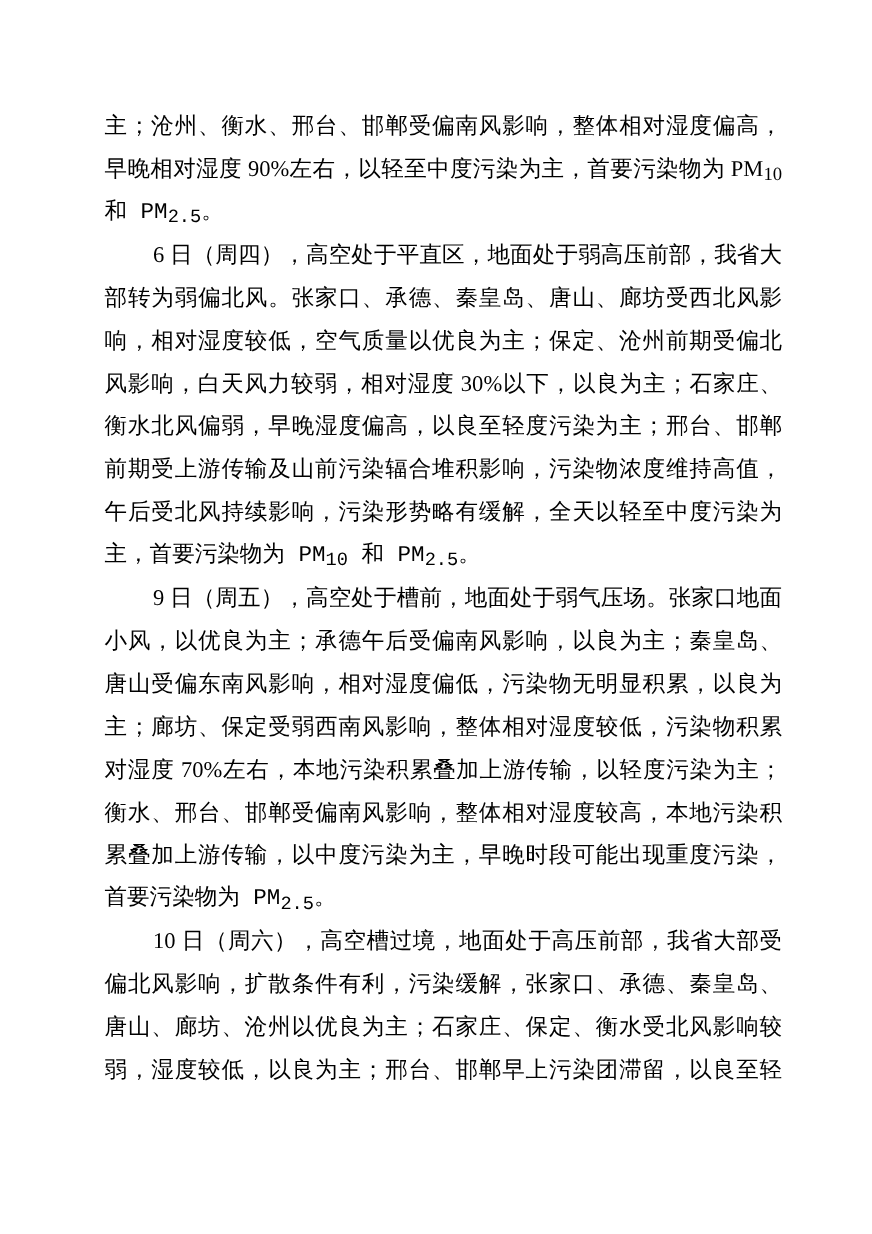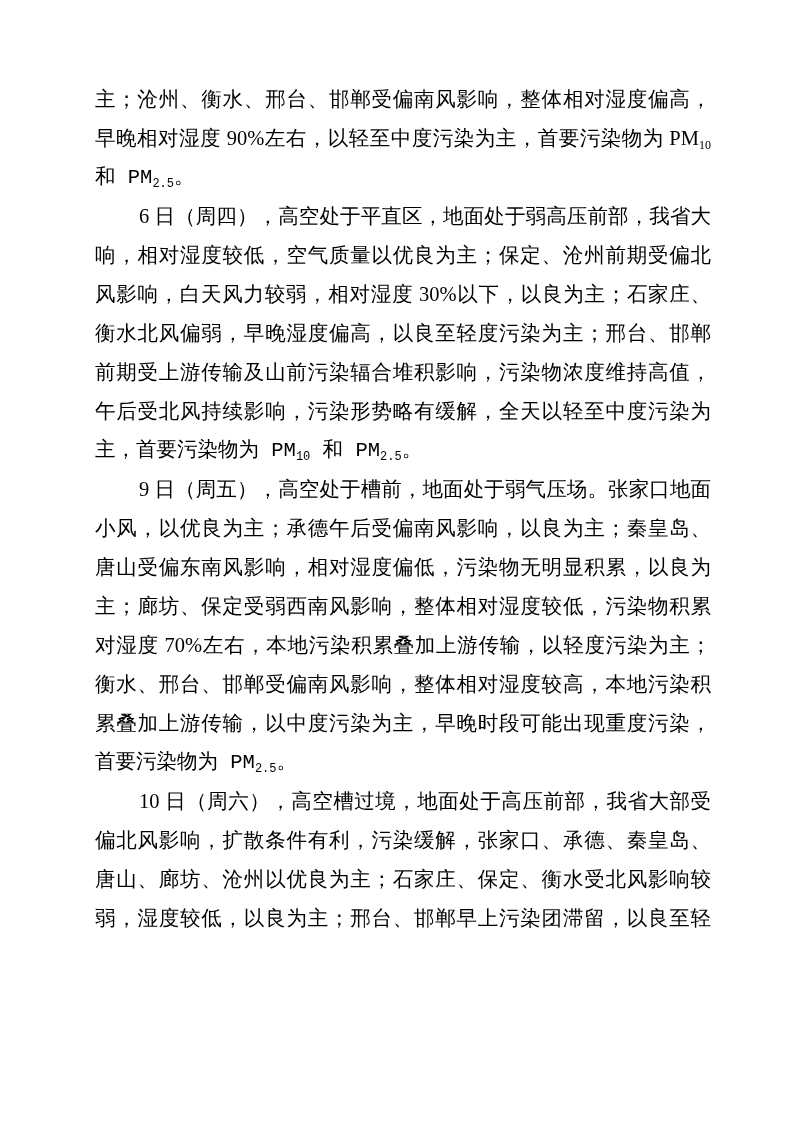--- a/index.html
+++ b/index.html
@@ -11,56 +11,57 @@
     position: relative;
     width: 793px;
     height: 1122px;
     background: #ffffff;
     overflow: hidden;
     font-family: "Liberation Serif", "DejaVu Serif", serif;
   }
   .textblock {
     position: absolute;
     left: 95px;
-    top: 80px;
+    top: 96px;
     width: 616px;
     color: #000000;
   }
   .para { margin: 0; padding: 0; }
   .line {
     font-size: 20.5px;
     line-height: 39px;
     height: 39px;
     text-align: justify;
     text-align-last: justify;
     white-space: normal;
     color: #000000;
   }
   .line.first-indent { text-indent: 44px; }
   .line.para-last { text-align-last: left; font-family: Liberation Mono, monospace; }
   .line sub {
-    font-size: 12px;
+    font-size: 17px;
     line-height: 0;
     vertical-align: -4px;
   }
 </style>
 </head>
 <body>
 
 <div class="page">
   <div class="textblock">
 
     <div class="para">
       <div class="line">主；沧州、衡水、邢台、邯郸受偏南风影响，整体相对湿度偏高，</div>
       <div class="line">早晚相对湿度 90%左右，以轻至中度污染为主，首要污染物为 PM<sub>10</sub></div>
       <div class="line para-last">和 PM<sub>2.5</sub>。</div>
     </div>
 
     <div class="para">
       <div class="line first-indent">6 日（周四），高空处于平直区，地面处于弱高压前部，我省大</div>
+      <div class="line">部转为弱偏北风。张家口、承德、秦皇岛、唐山、廊坊受西北风影</div>
       <div class="line">响，相对湿度较低，空气质量以优良为主；保定、沧州前期受偏北</div>
       <div class="line">风影响，白天风力较弱，相对湿度 30%以下，以良为主；石家庄、</div>
       <div class="line">衡水北风偏弱，早晚湿度偏高，以良至轻度污染为主；邢台、邯郸</div>
       <div class="line">前期受上游传输及山前污染辐合堆积影响，污染物浓度维持高值，</div>
       <div class="line">午后受北风持续影响，污染形势略有缓解，全天以轻至中度污染为</div>
       <div class="line para-last">主，首要污染物为 PM<sub>10</sub> 和 PM<sub>2.5</sub>。</div>
     </div>
 
     <div class="para">
       <div class="line first-indent">9 日（周五），高空处于槽前，地面处于弱气压场。张家口地面</div>

